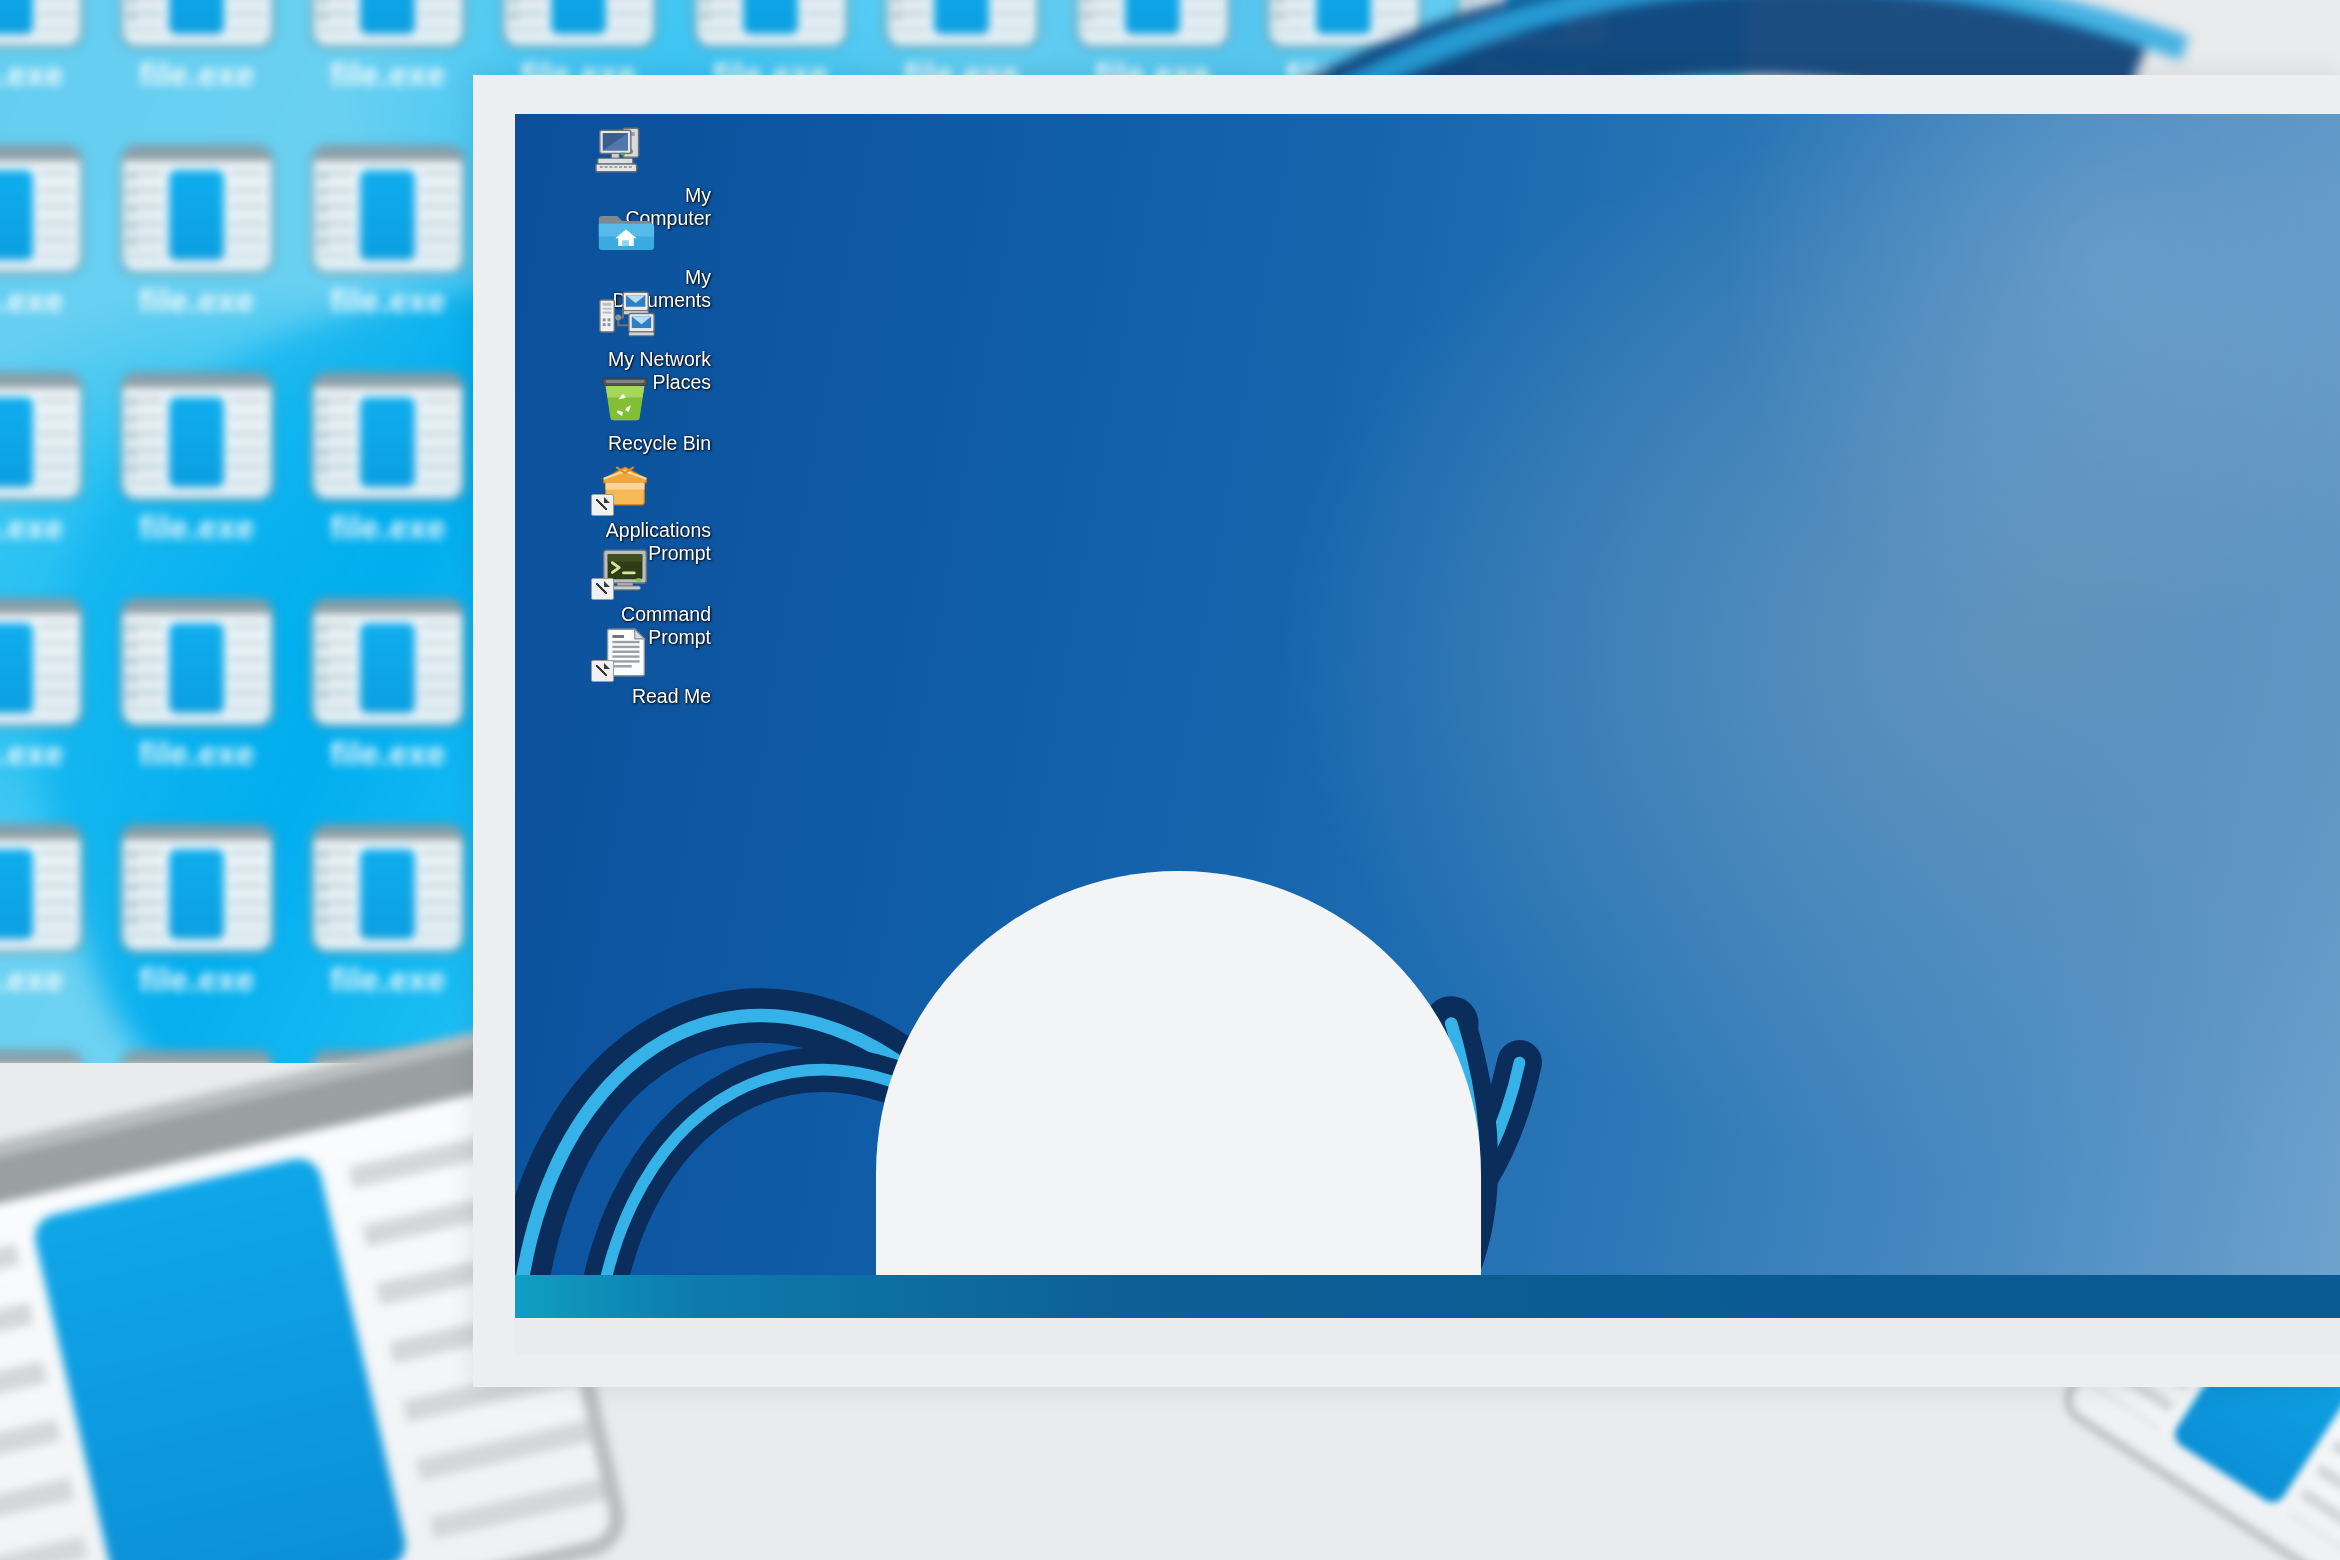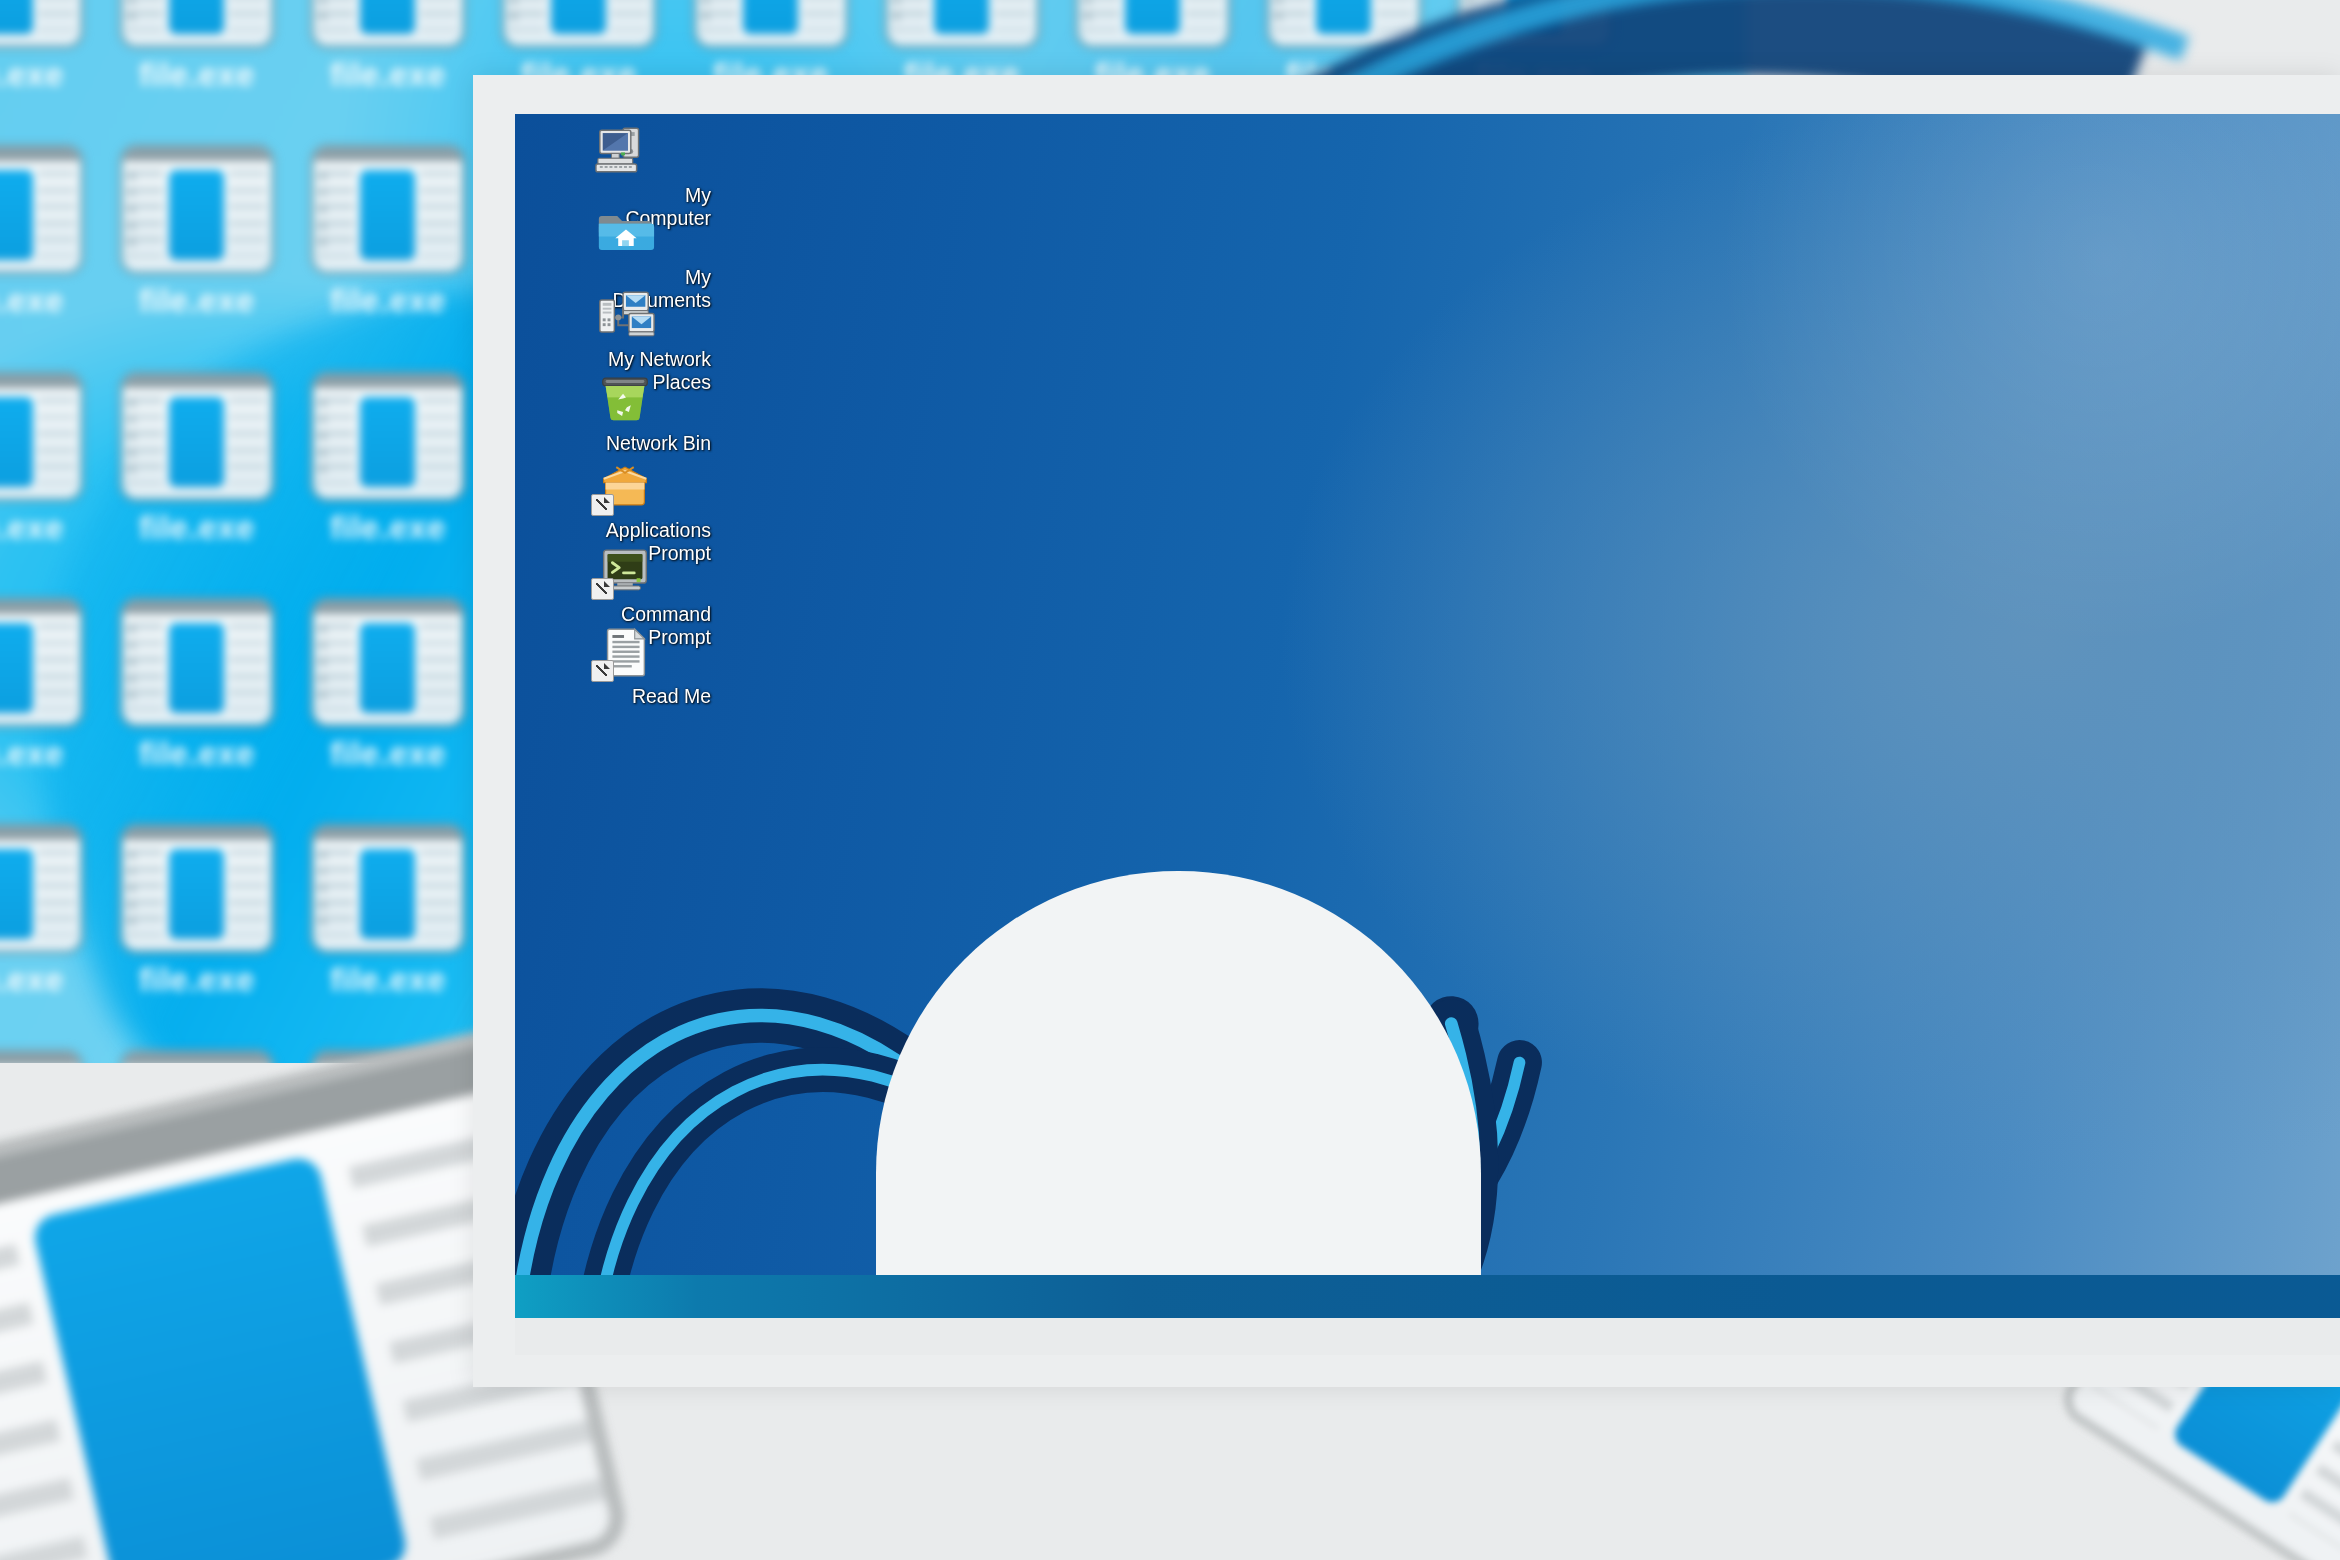--- a/index.html
+++ b/index.html
@@ -1011,21 +1011,21 @@
                   <rect x="12" y="10" width="40" height="3" rx="1.5" fill="#7f8587"></rect>
                   <path d="M12 16 h40 l-5 33 a3 3 0 0 1 -3 2.5 H20 a3 3 0 0 1 -3 -2.5 z" fill="#8cc63f"></path>
                   <path d="M12 16 h40 l-2 12 H14 z" fill="#a8d65c"></path>
                   <path d="M14 28 h36 l-3 21 a3 3 0 0 1 -3 2.5 H20 a3 3 0 0 1 -3 -2.5 z" fill="#7ab52f" opacity=".5"></path>
                   <g fill="#ffffff" opacity=".9">
                     <path d="M25 30 l5 -6 l3 4 l-3 1 z"></path>
                     <path d="M38 36 l-2 7 l-4 -2 l2 -3 z"></path>
                     <path d="M24 41 l6 2 l-1 4 l-5 -3 z"></path>
                   </g>
                 </svg></div>
-              <div class="lbl">Network Bin</div>
+              <div class="lbl">Recycle Bin</div>
             </div>
             <div class="dicon" style="top:343px">
               <div class="glyph"><svg width="62" height="57" viewBox="0 0 64 58">
                   <path d="M10 22 L32 10 L54 22 L54 26 L10 26 Z" fill="#f0a83c" stroke="#c77b16" stroke-width="1.2"></path>
                   <path d="M10 22 L32 14 L54 22" fill="none" stroke="#fbd9a0" stroke-width="2"></path>
                   <path d="M12 26 h40 v20 a3 3 0 0 1 -3 3 H15 a3 3 0 0 1 -3 -3 z" fill="#f5b955" stroke="#c77b16" stroke-width="1.2"></path>
                   <path d="M12 26 h40 v7 H12 z" fill="#fcd597"></path>
                   <path d="M23 10 L32 16 L41 10" fill="none" stroke="#d98d22" stroke-width="2"></path>
                 </svg><span class="shortcut-arrow"></span></div>
               <div class="lbl">Applications

